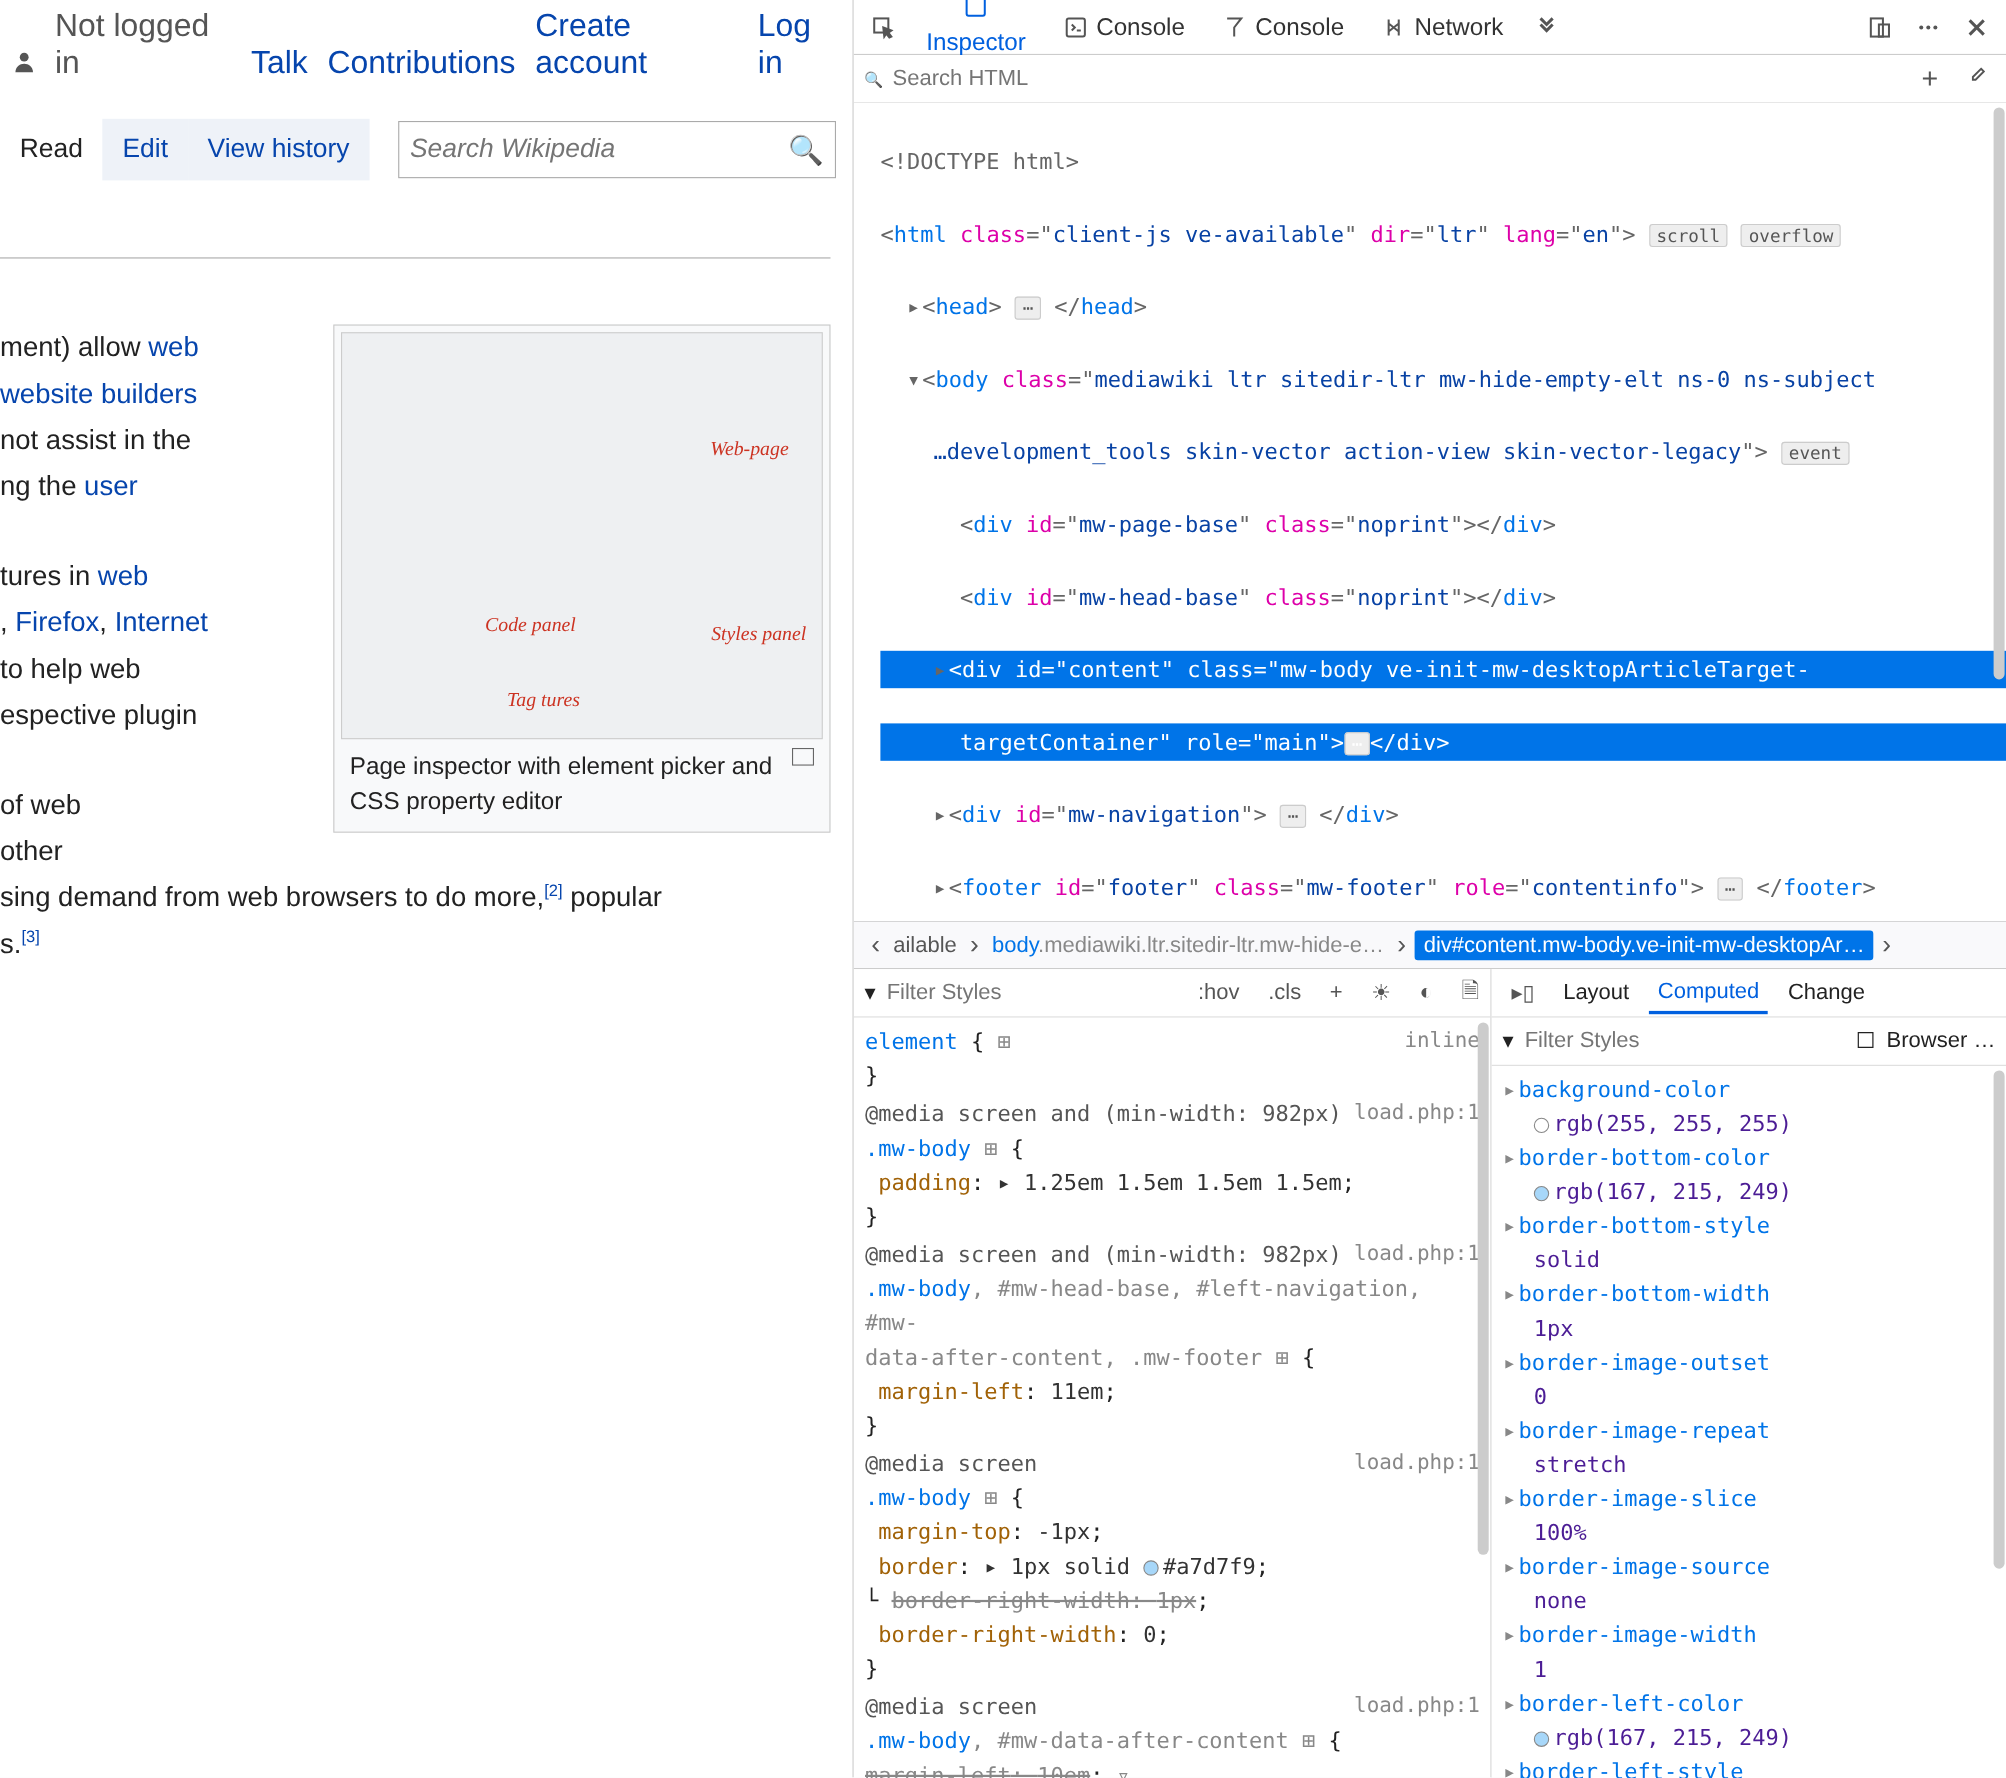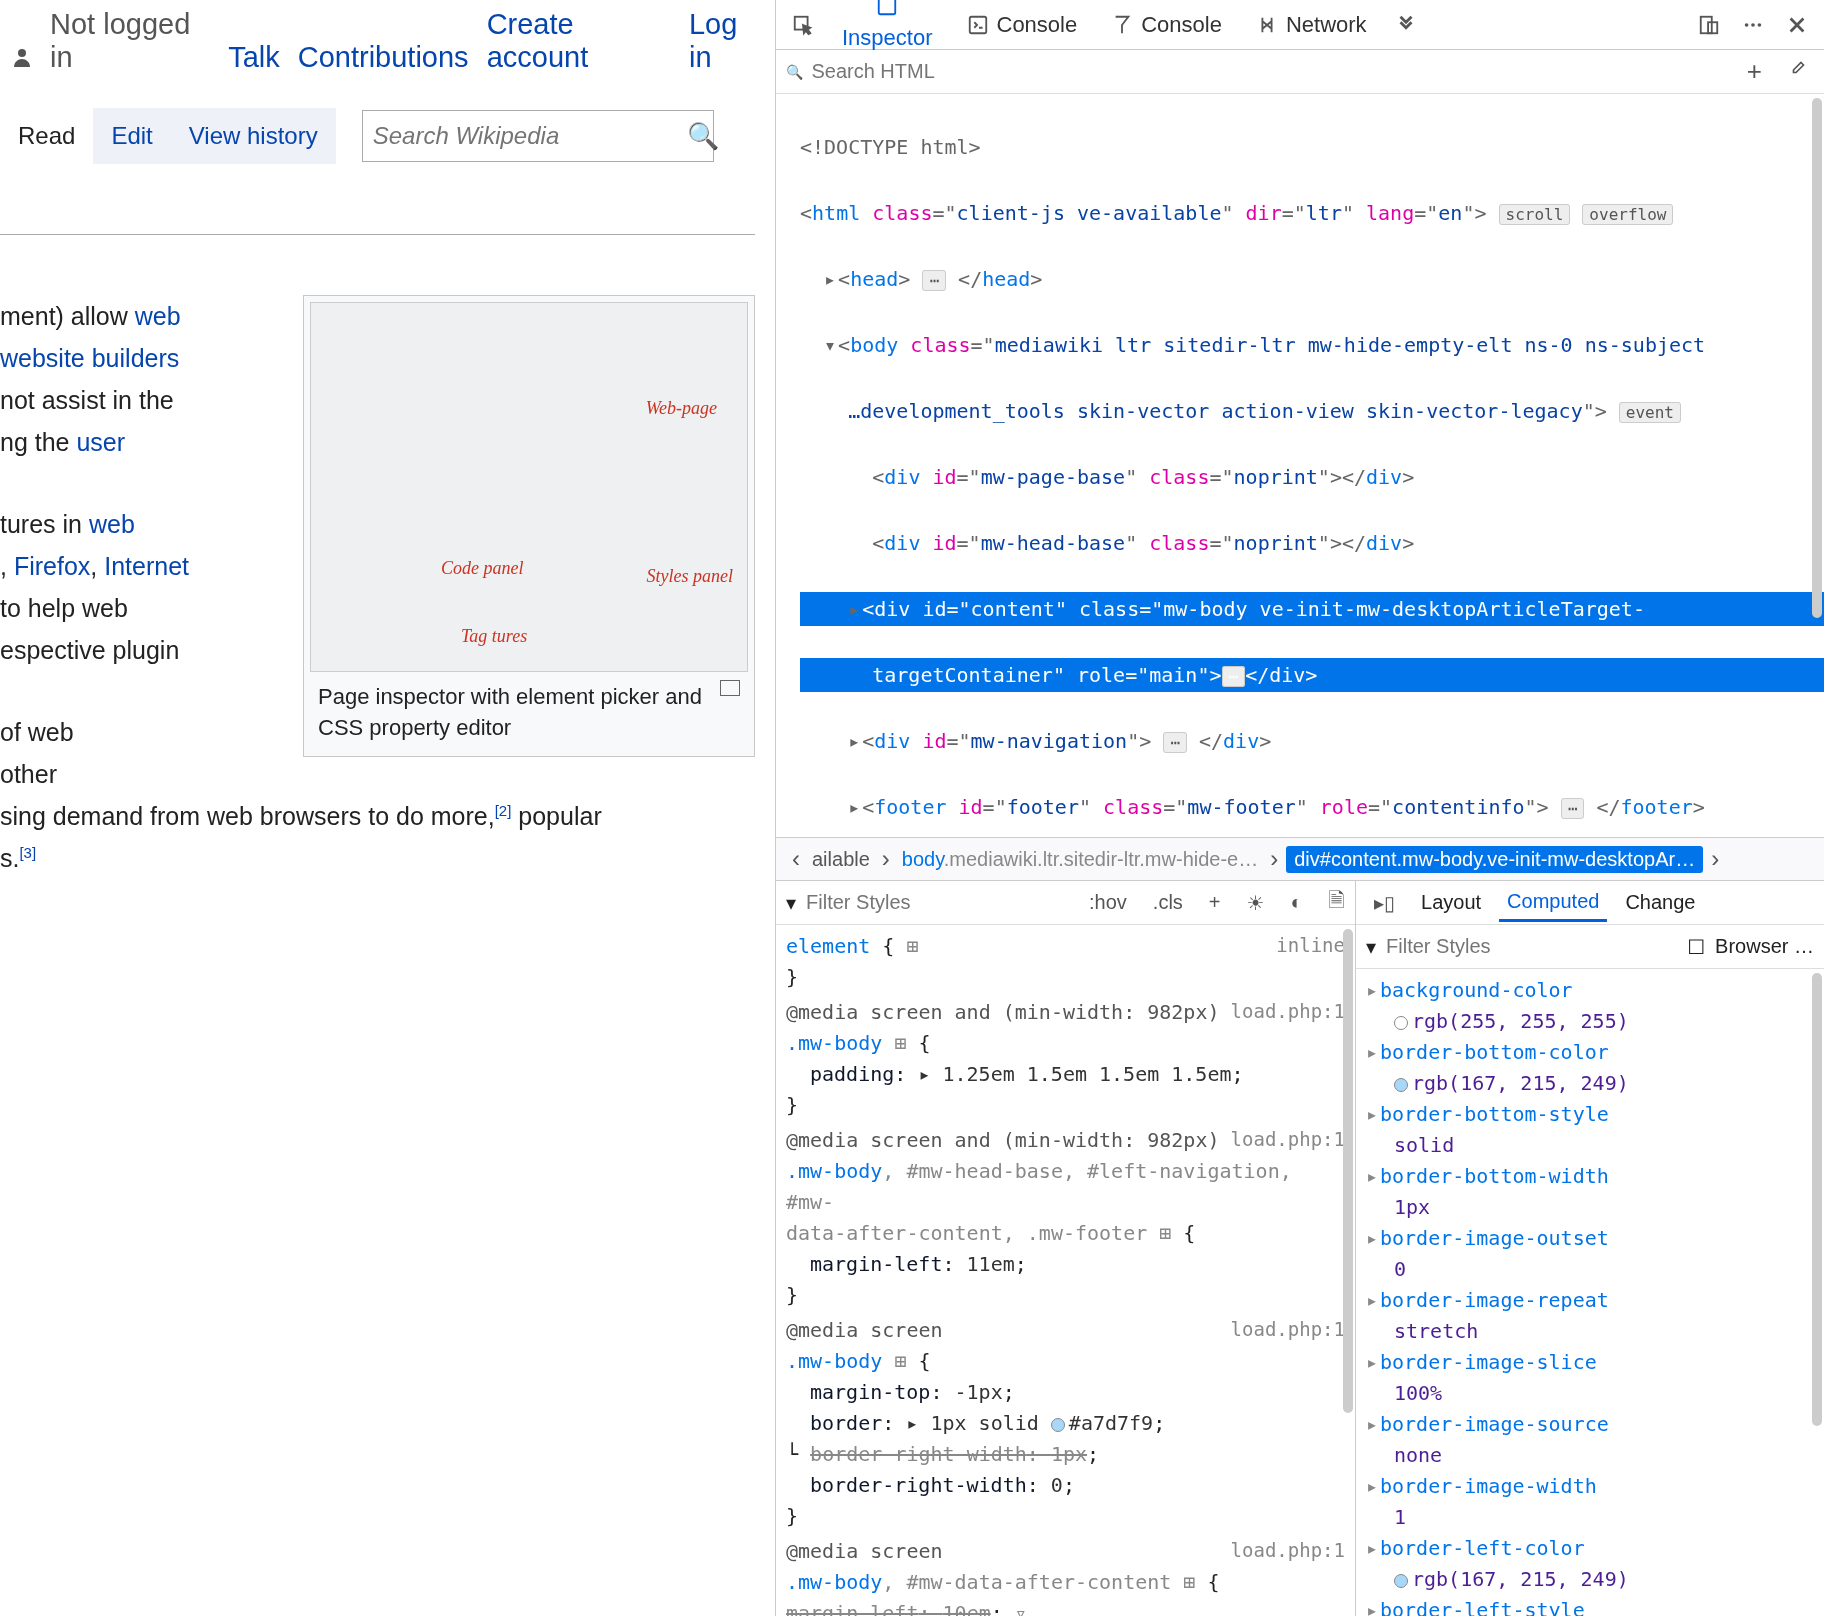--- a/index.html
+++ b/index.html
@@ -9,21 +9,21 @@
 
 
 .wiki-top { padding: 8px 12px; display: flex; gap: 18px; align-items: flex-end; font-size: 29px; justify-content: flex-end; }
 .wiki-top .person-icon svg { width: 20px; height: 20px; }
 .wiki-top a { color: #0645ad; text-decoration: none; }
 .wiki-top .grey { color: #555; }
 .wiki-actions { display: flex; align-items: center; gap: 0; margin-top: 26px; padding-left: 0; }
 .wiki-tab { font-size: 24px; padding: 14px 18px; color: #0645ad; cursor: pointer; }
 .wiki-tab.read { color: #222; }
 .wiki-tab.box { background: #eef2f8; }
-.search-wrap { display: flex; align-items: center; border: 1px solid #aaa; padding: 6px 10px; margin-left: 26px; width: 352px; height: 52px; }
+.search-wrap { display: flex; align-items: center; border: 1px solid #aaa; padding: 6px 10px; margin-left: 26px; width: 398px; height: 52px; }
 .search-wrap input { border: none; outline: none; font-size: 24px; flex: 1; font-style: italic; color: #666; }
 .search-wrap .mag { font-size: 26px; color: #555; }
 
 .wiki-body { padding: 40px 20px 20px 0; position: relative; font-size: 25px; line-height: 1.68; color: #222; }
 .wiki-body hr { border: none; border-top: 1px solid #aaa; margin: 30px 0 60px 0; }
 .wiki-body a { color: #0645ad; }
 .wiki-body sup { font-size: 15px; color: #0645ad; }
 
 .thumb { float: right; border: 1px solid #c8c8c8; background: #f8f9fa; padding: 6px; width: 452px; margin: 0 0 10px 16px; }
 .thumb .img-fake { width: 100%; height: 370px; background: #eef0f2; position: relative; border: 1px solid #ccc; overflow: hidden; }
@@ -71,21 +71,21 @@
 .pane-toolbar { display: flex; align-items: center; height: 44px; border-bottom: 1px solid #ddd; font-size: 20px; padding: 0 10px; gap: 10px; }
 .pane-toolbar .smallbtn { padding: 4px 8px; cursor: pointer; color: #555; text-align: right; }
 .pane-toolbar .filter-input { border: none; outline: none; flex: 1; font-size: 20px; }
 .pane-toolbar .tab { padding: 6px 8px; cursor: pointer; }
 .pane-toolbar .tab.active { color: #0060df; border-bottom: 3px solid #0060df; }
 
 .rules-body { flex: 1; overflow: auto; font-family: Menlo, Consolas, monospace; font-size: 20px; padding: 6px 10px; line-height: 1.55; }
 .rules-body .rule { margin-bottom: 4px; position: relative; }
 .rules-body .source { color: #888; float: right; font-size: 19px; }
 .rules-body .sel-txt { color: #0074e8; }
-.rules-body .prop { color: #0f172a; margin-left: 24px; }
+.rules-body .prop { color: #a16207; margin-left: 12px; }
 .rules-body .pval { color: #333; }
 .rules-body .struck { text-decoration: line-through; color: #888; }
 .rules-body .swatch { display: inline-block; width: 14px; height: 14px; border-radius: 50%; border: 1px solid #888; vertical-align: middle; margin-right: 4px; }
 .rules-body .media { color: #555; }
 .rules-body .dimmed { color: #888; }
 .rules-body .flex-icon { color: #888; }
 
 .computed-body { flex: 1; overflow: auto; font-family: Menlo, Consolas, monospace; font-size: 20px; padding: 6px 10px; line-height: 1.55; }
 .computed-body .cprop { color: #0074e8; }
 .computed-body .cval { color: #4c1d95; margin-left: 28px; }

